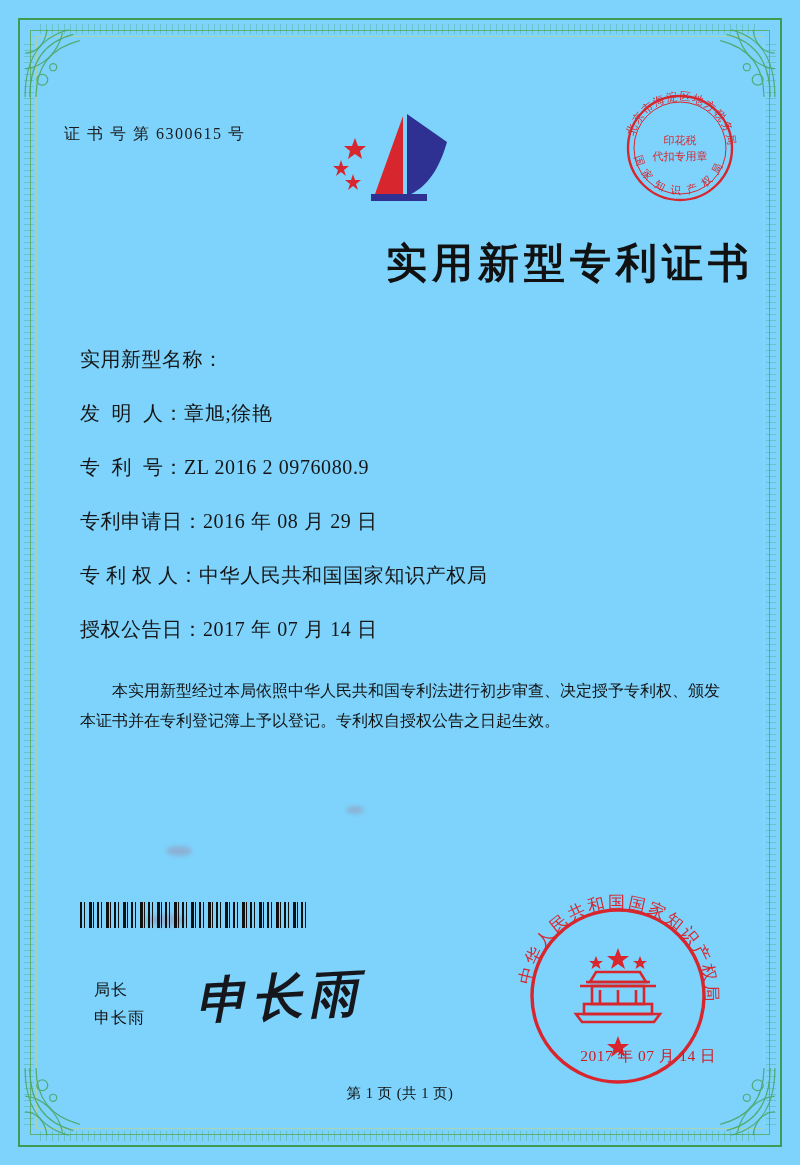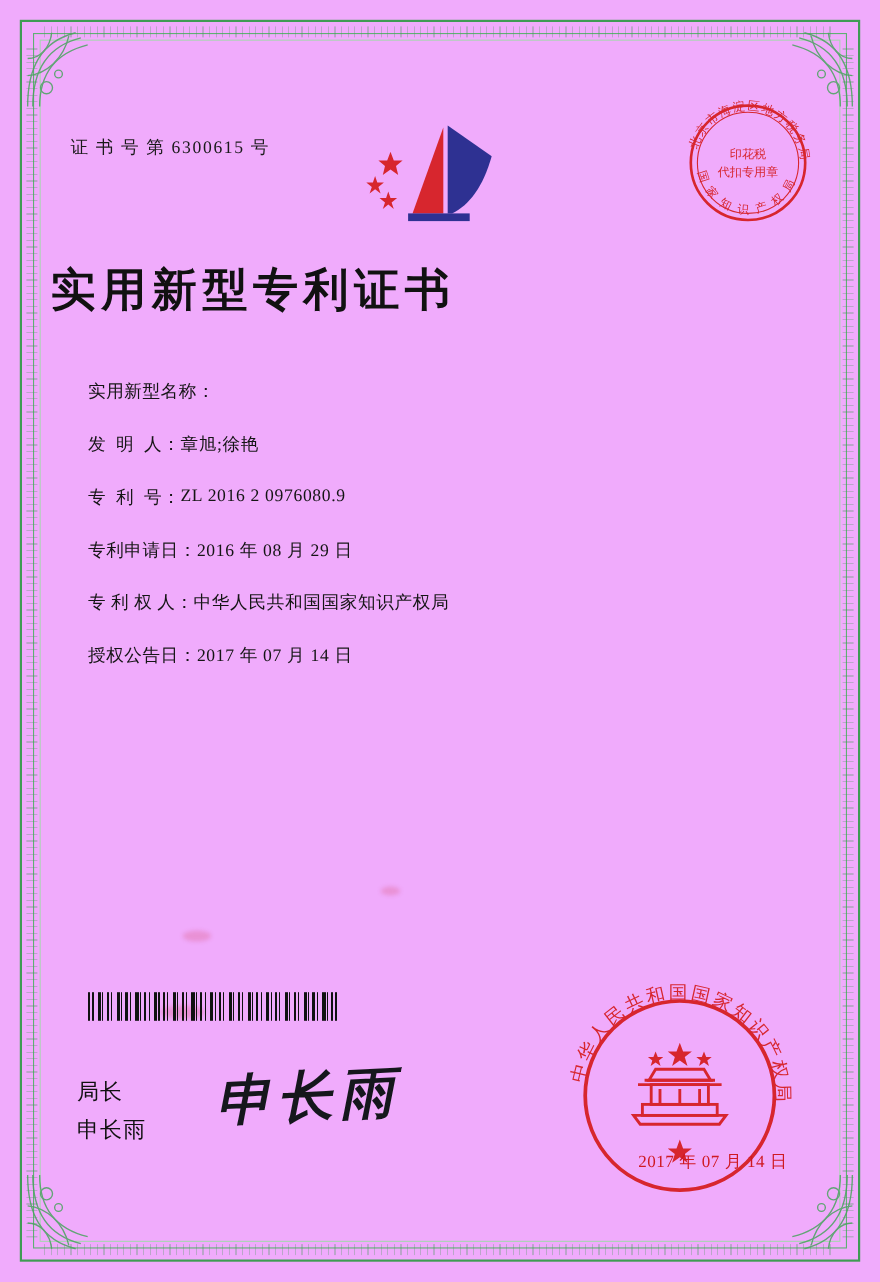--- a/index.html
+++ b/index.html
@@ -11,21 +11,21 @@
     width: 800px;
     height: 1165px;
     font-family: "Liberation Serif", serif;
     position: relative;
     overflow: hidden;
   }
 
   .page {
     position: absolute;
     inset: 0;
-    background: #f0abfc;
+    background: #7dd3fc;
   }
 
   
   .border-outer {
     position: absolute;
     left: 18px; top: 18px; right: 18px; bottom: 18px;
     border: 2px solid #3f9b54;
   }
   .border-inner {
     position: absolute;
@@ -97,39 +97,39 @@
     top: 38px;
     width: 128px;
     height: 128px;
   }
   .seal-tax svg { width: 100%; height: 100%; display: block; }
 
   .title {
     position: absolute;
     top: 190px;
     left: 0; right: 0;
-    text-align: left;
+    text-align: right;
     font-size: 41px;
     font-weight: bold;
     letter-spacing: 5px;
     color: #111;
     font-family: "DejaVu Serif", serif;
   }
 
   .fields {
     position: absolute;
     top: 300px;
     left: 34px;
     right: 24px;
   }
   .field {
     display: flex;
-    align-items: flex-start;
+    align-items: center;
     margin-bottom: 27px;
-    font-size: 16px;
+    font-size: 20px;
     color: #151515;
   }
   .field .label {
     white-space: pre;
     letter-spacing: .5px;
   }
   .field .value {
     letter-spacing: .6px;
   }
 
@@ -159,23 +159,23 @@
       repeating-linear-gradient(90deg,
         #111 0 2px, transparent 2px 4px,
         #111 4px 5px, transparent 5px 9px,
         #111 9px 12px, transparent 12px 13px,
         #111 13px 14px, transparent 14px 17px);
   }
 
   
   .sign-labels {
     position: absolute;
-    left: 24px;
+    left: 48px;
     top: 930px;
-    font-size: 20px;
+    font-size: 16px;
     line-height: 1.75;
     letter-spacing: 1px;
     color: #111;
   }
   .signature {
     position: absolute;
     left: 150px;
     top: 918px;
     font-size: 50px;
     color: #15171c;
@@ -356,20 +356,21 @@
         <span class="label">专 利 权 人：</span>
         <span class="value">中华人民共和国国家知识产权局</span>
       </div>
       <div class="field">
         <span class="label">授权公告日：</span>
         <span class="value">2017 年 07 月 14 日</span>
       </div>
     </div>
 
     <div class="paras">
+      <p>本实用新型经过本局依照中华人民共和国专利法进行初步审查、决定授予专利权、颁发本证书并在专利登记簿上予以登记。专利权自授权公告之日起生效。</p>
     </div>
 
     <div class="smudge" style="left:120px; top:800px; width:26px; height:10px;"></div>
     <div class="smudge" style="left:300px; top:760px; width:18px; height:8px;"></div>
     <div class="smudge" style="left:100px; top:868px; width:40px; height:12px;"></div>
 
     <div class="barcode"></div>
 
     <div class="sign-labels">
       <div>局长</div>
@@ -402,15 +403,16 @@
           <polygon points="110,62 113,70 121,70 114.5,75 117,83 110,78 103,83 105.5,75 99,70 107,70"></polygon>
           <polygon points="88,70 90,75 95,75 91,78 92.5,83 88,80 83.5,83 85,78 81,75 86,75"></polygon>
           <polygon points="132,70 134,75 139,75 135,78 136.5,83 132,80 127.5,83 129,78 125,75 130,75"></polygon>
         </g>
         <polygon points="110,150 113,158 121,158 114.5,163 117,171 110,166 103,171 105.5,163 99,158 107,158" fill="#d7262e"></polygon>
       </svg>
     </div>
 
     <div class="seal-date">2017 年 07 月 14 日</div>
 
+    <div class="page-footer">第 1 页 (共 1 页)</div>
 
   </div>
 </div>
 
 </body></html>

